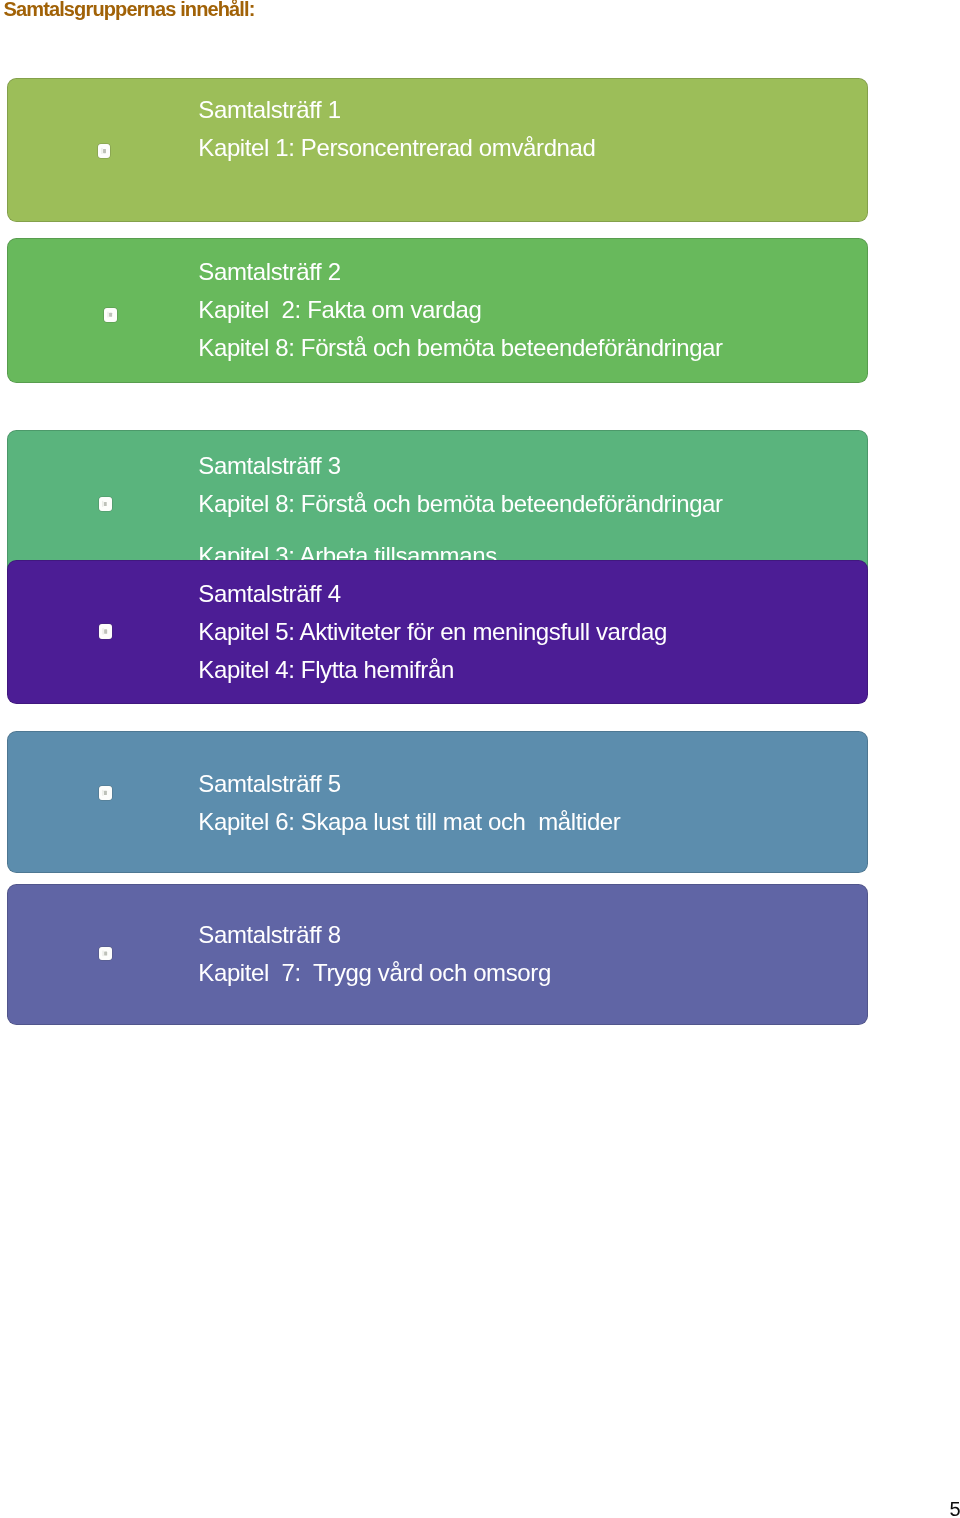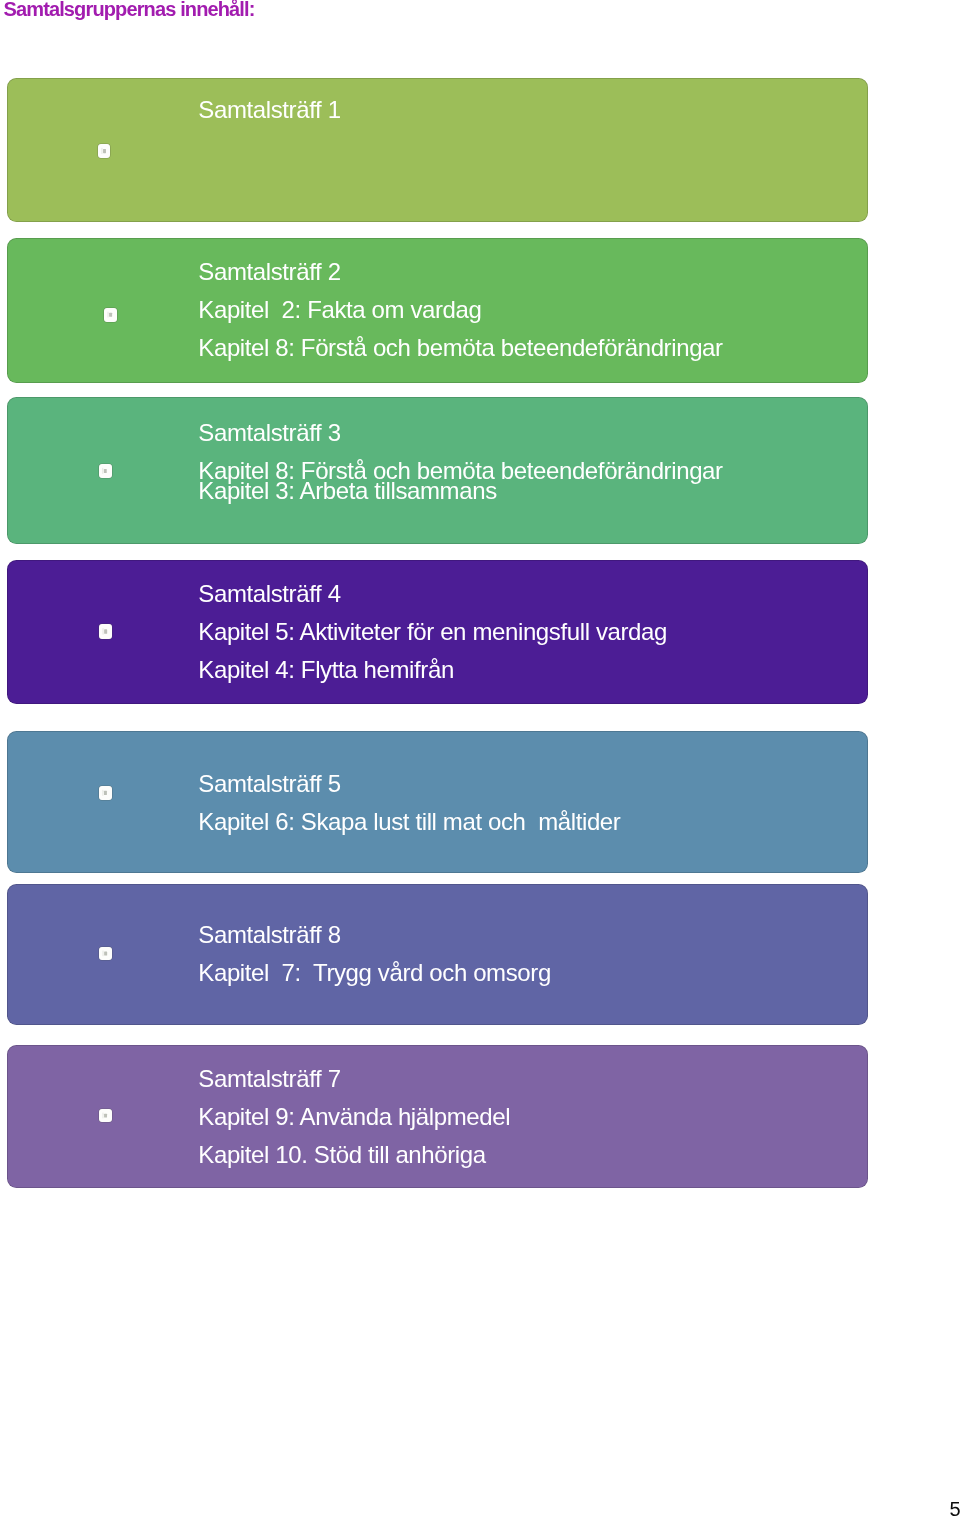--- a/index.html
+++ b/index.html
@@ -9,21 +9,21 @@
     background:#ffffff;
     font-family:"Liberation Sans", sans-serif;
     position:relative;
     overflow:hidden;
     -webkit-font-smoothing:antialiased;
   }
   .page{position:absolute;left:0;top:0;width:960px;height:1518px;background:#ffffff;}
 
   .page-title{
     position:absolute;left:3.5px;top:-0.6px;
-    font-size:20px;font-weight:bold;color:#a21caf;
+    font-size:20px;font-weight:bold;color:#a16207;
     letter-spacing:-0.87px;
     line-height:20px;
     white-space:pre;
   }
 
   .boxes{position:absolute;left:0;top:0;width:960px;height:1200px;padding-left:16px;}
 
   .box{
     position:absolute;
     left:7px;width:860.6px;
@@ -64,21 +64,21 @@
     left:191.3px;
     color:#ffffff;
     font-size:24px;
     letter-spacing:-0.38px;
     line-height:24px;
     white-space:pre;
   }
   
   .box-1 .line-1{top:20.45px;} .box-1 .line-2{top:58.15px;}
   .box-2 .line-1{top:22.35px;} .box-2 .line-2{top:60.05px;} .box-2 .line-3{top:97.75px;}
-  .box-3 .line-1{top:24.05px;} .box-3 .line-2{top:61.75px;} .box-3 .line-3{top:82px;text-align:center;}
+  .box-3 .line-1{top:24.05px;} .box-3 .line-2{top:61.75px;} .box-3 .line-3{top:114px;text-align:center;}
   .box-4 .line-1{top:22.45px;} .box-4 .line-2{top:60.15px;} .box-4 .line-3{top:97.85px;}
   .box-5 .line-1{top:41.25px;} .box-5 .line-2{top:78.95px;}
   .box-6 .line-1{top:39.25px;} .box-6 .line-2{top:76.95px;}
   .box-7 .line-1{top:22.25px;} .box-7 .line-2{top:59.95px;} .box-7 .line-3{top:97.65px;}
 
   .page-num{
     position:absolute;
     left:949.5px;top:1499.2px;
     font-size:20px;line-height:20px;color:#0d0d0d;
   }
@@ -94,38 +94,39 @@
 
     <div class="box box-1" style="background: rgb(156, 190, 89);">
       <span class="box-icon">
         <svg class="glyph" viewBox="0 0 13 13" preserveAspectRatio="none" aria-hidden="true">
           <rect x="5.1" y="4.6" width="3.0" height="3.9" rx="0.5" fill="#989c90" opacity="0.62"></rect>
           <rect x="3.6" y="3.6" width="0.8" height="5.6" fill="#c9cdc2" opacity="0.55"></rect>
         </svg>
       </span>
       <div class="box-text">
         <div class="box-line line-1">Samtalsträff 1</div>
+        <div class="box-line line-2">Kapitel 1: Personcentrerad omvårdnad</div>
       </div>
     </div>
 
     <div class="box box-2" style="background: rgb(104, 185, 92);">
       <span class="box-icon">
         <svg class="glyph" viewBox="0 0 13 13" preserveAspectRatio="none" aria-hidden="true">
           <rect x="5.1" y="4.6" width="3.0" height="3.9" rx="0.5" fill="#989c90" opacity="0.62"></rect>
           <rect x="3.6" y="3.6" width="0.8" height="5.6" fill="#c9cdc2" opacity="0.55"></rect>
         </svg>
       </span>
       <div class="box-text">
         <div class="box-line line-1">Samtalsträff 2</div>
         <div class="box-line line-2">Kapitel  2: Fakta om vardag</div>
         <div class="box-line line-3">Kapitel 8: Förstå och bemöta beteendeförändringar</div>
       </div>
     </div>
 
-    <div class="box box-3" style="background: rgb(90, 180, 125);">
+    <div class="box box-3" style="background: rgb(90, 180, 125); margin-top: 33px;">
       <span class="box-icon">
         <svg class="glyph" viewBox="0 0 13 13" preserveAspectRatio="none" aria-hidden="true">
           <rect x="5.1" y="4.6" width="3.0" height="3.9" rx="0.5" fill="#989c90" opacity="0.62"></rect>
           <rect x="3.6" y="3.6" width="0.8" height="5.6" fill="#c9cdc2" opacity="0.55"></rect>
         </svg>
       </span>
       <div class="box-text">
         <div class="box-line line-1">Samtalsträff 3</div>
         <div class="box-line line-2">Kapitel 8: Förstå och bemöta beteendeförändringar</div>
         <div class="box-line line-3">Kapitel 3: Arbeta tillsammans</div>
@@ -165,30 +166,17 @@
           <rect x="5.1" y="4.6" width="3.0" height="3.9" rx="0.5" fill="#989c90" opacity="0.62"></rect>
           <rect x="3.6" y="3.6" width="0.8" height="5.6" fill="#c9cdc2" opacity="0.55"></rect>
         </svg>
       </span>
       <div class="box-text">
         <div class="box-line line-1">Samtalsträff 8</div>
         <div class="box-line line-2">Kapitel  7:  Trygg vård och omsorg</div>
       </div>
     </div>
 
-    <div class="box box-7" style="background: rgb(127, 100, 164);">
-      <span class="box-icon">
-        <svg class="glyph" viewBox="0 0 13 13" preserveAspectRatio="none" aria-hidden="true">
-          <rect x="5.1" y="4.6" width="3.0" height="3.9" rx="0.5" fill="#989c90" opacity="0.62"></rect>
-          <rect x="3.6" y="3.6" width="0.8" height="5.6" fill="#c9cdc2" opacity="0.55"></rect>
-        </svg>
-      </span>
-      <div class="box-text">
-        <div class="box-line line-1">Samtalsträff 7</div>
-        <div class="box-line line-2">Kapitel 9: Använda hjälpmedel</div>
-        <div class="box-line line-3">Kapitel 10. Stöd till anhöriga</div>
-      </div>
-    </div>
 
   </div>
 
   <div class="page-num">5</div>
 </div>
 
 </body></html>

